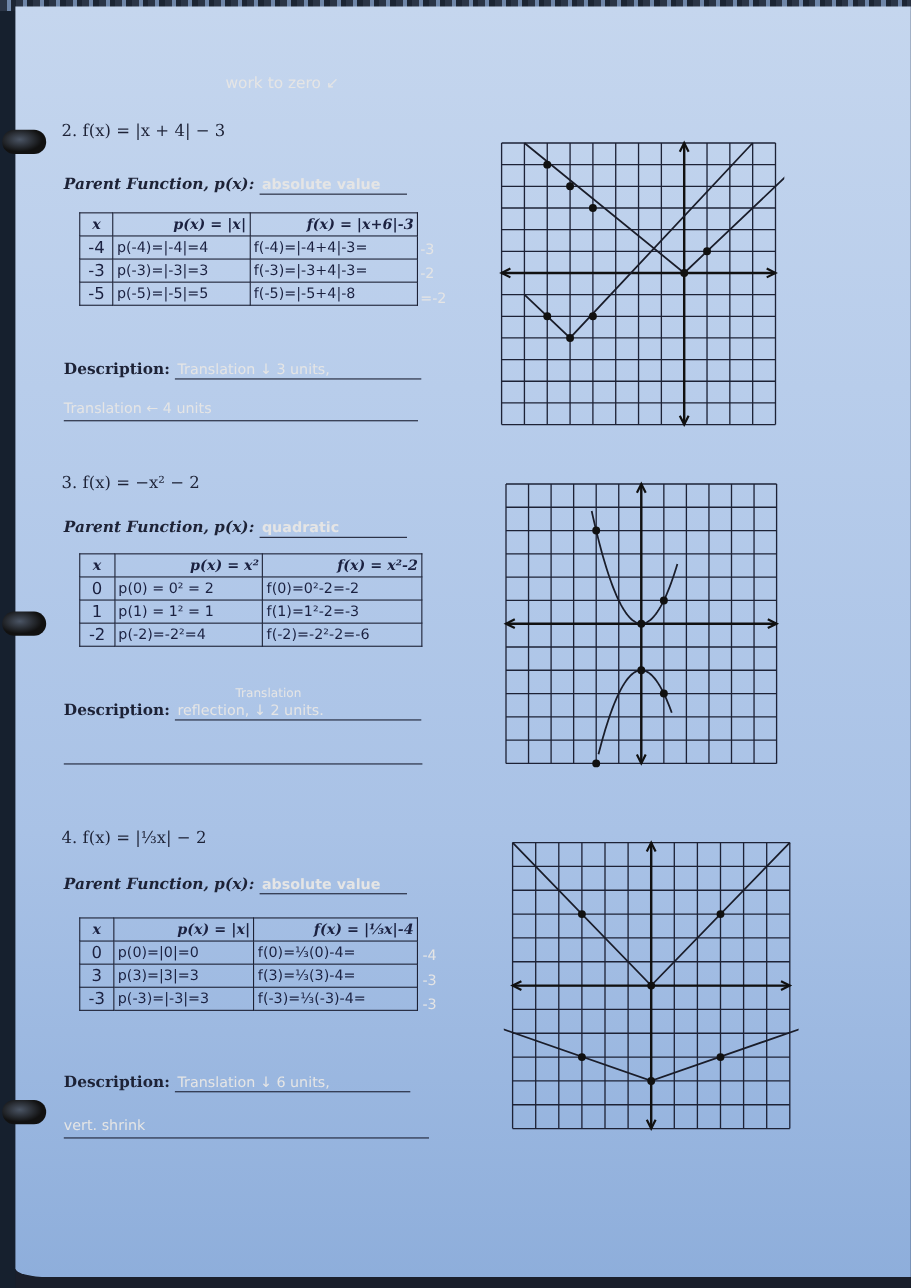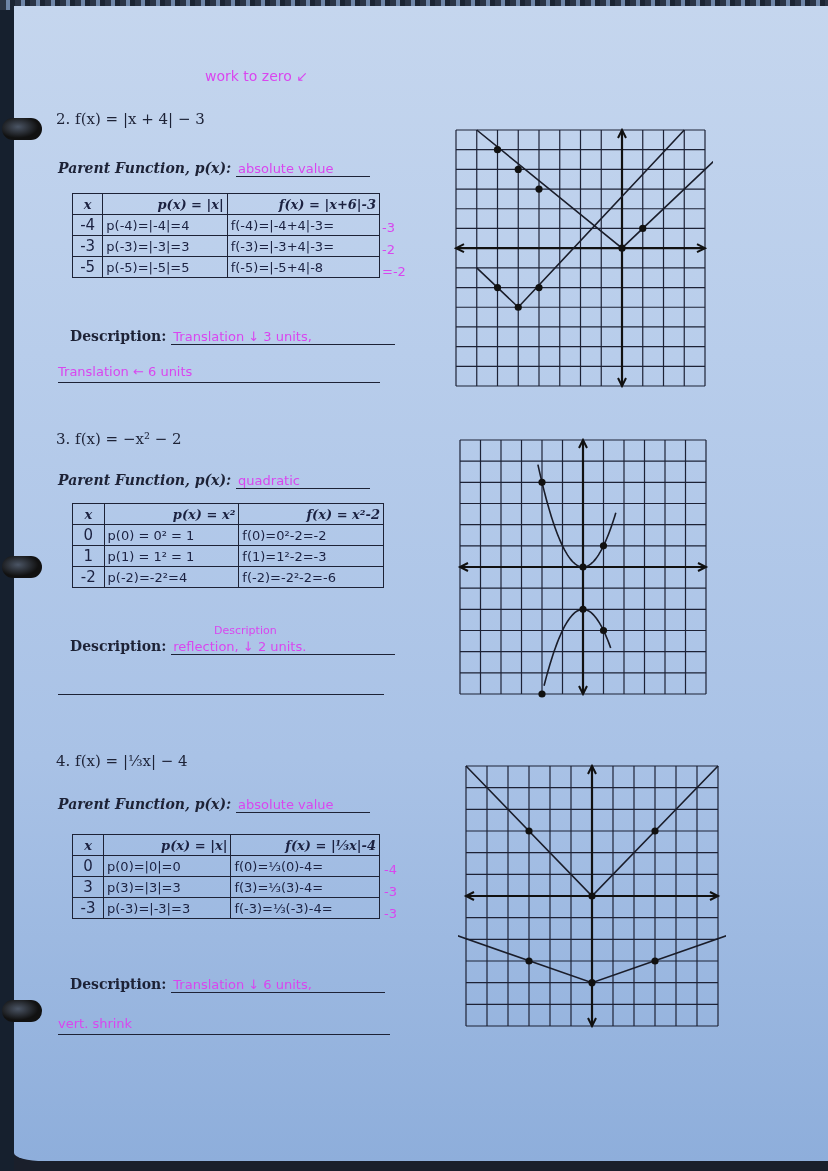--- a/index.html
+++ b/index.html
@@ -15,41 +15,41 @@
   }
   .topstrip {
     position:absolute; left:0; top:0; width:828px; height:10px;
     background:repeating-linear-gradient(90deg,#2b3546 0 6px,#6f86a8 6px 10px,#1c2533 10px 15px);
   }
   .leftbar { position:absolute; left:0; top:0; width:14px; height:1171px; background:#16202e; }
   .ring {
     position:absolute; width:40px; height:22px; border-radius:12px;
     background:radial-gradient(ellipse at 40% 40%,#4b5565 0%,#111 60%);
   }
-  .hw { font-family:"DejaVu Sans", sans-serif; color:#d946ef; }
+  .hw { font-family:"DejaVu Sans", sans-serif; color:#e5e5e5; }
   .problem-title { position:absolute; font-size:15px; color:#1d2236; }
   .parent { position:absolute; font-size:14px; color:#1d2236; font-weight:bold; }
   .parent .lbl { font-weight:bold;font-style:italic; }
   .parent .ans {
-    display:inline-block; font-weight:normal; font-size:13px;
+    display:inline-block; font-weight:bold; font-size:13px;
     border-bottom:1.5px solid #1d2236; min-width:130px; padding:0 2px;
   }
   .note { position:absolute; font-size:12px; }
   table.vals {
     position:absolute; border-collapse:collapse; font-size:13px;
     color:#1b2140;
   }
   table.vals td, table.vals th {
     border:1.5px solid #1d2236; height:20px; padding:0 3px; white-space:nowrap;
   }
   table.vals th { font-family:"DejaVu Serif", serif; font-style:italic; font-weight:bold; font-size:13px; text-align:right; }
   table.vals th.x { text-align:center; }
   table.vals td.xv { text-align:center; font-size:15px; }
   .side { position:absolute; font-size:13px; }
-  .desc { position:absolute; font-size:14px; font-weight:bold; color:#1d2236;margin-left:12px; }
+  .desc { position:absolute; font-size:14px; font-weight:bold; color:#1d2236; }
   .desc .ans {
     display:inline-block; font-weight:normal; font-size:13px;
     border-bottom:1.5px solid #1d2236; min-width:150px; padding:0 2px;
   }
   .line2 {
     position:absolute; font-size:13px; border-bottom:1.5px solid #1d2236; height:18px;
   }
   .graph { position:absolute; }
 </style>
 </head>
@@ -97,64 +97,64 @@
       </tr>
 </tbody>
   </table>
 <div class="side hw" style="left:382px;top:220px">-3</div>
 <div class="side hw" style="left:382px;top:242px">-2</div>
 <div class="side hw" style="left:382px;top:264px">=-2</div>
 <div class="desc" style="left:58px;top:328px">
   <span>Description:</span>
   <span class="ans hw" style="min-width:220px">Translation ↓ 3 units,</span>
 </div>
-<div class="line2 hw" style="left:58px;top:364px;width:322px">Translation ← 6 units</div>
+<div class="line2 hw" style="left:58px;top:364px;width:322px">Translation ← 4 units</div>
 
 <div class="problem-title" style="left:56px;top:430px">
   <span>3.</span>
   <span>f(x) = −x² − 2</span>
 </div>
 <div class="parent" style="left:58px;top:472px">
   <span class="lbl">Parent Function, p(x):</span>
   <span class="ans hw">quadratic</span>
 </div>
 <table class="vals hw" style="left:72px;top:503px;width:312px">
   <tbody>
       <tr>
     <th class="x">x</th>
     <th>p(x) = x²</th>
     <th>f(x) = x²-2</th>
   </tr>
   <tr>
         <td class="xv">0</td>
-        <td>p(0) = 0² = 1</td>
+        <td>p(0) = 0² = 2</td>
         <td>f(0)=0²-2=-2</td>
       </tr>
   <tr>
         <td class="xv">1</td>
         <td>p(1) = 1² = 1</td>
         <td>f(1)=1²-2=-3</td>
       </tr>
   <tr>
         <td class="xv">-2</td>
         <td>p(-2)=-2²=4</td>
         <td>f(-2)=-2²-2=-6</td>
       </tr>
 </tbody>
   </table>
-<div class="note hw" style="left:214px;top:624px;font-size:11px">Description</div>
+<div class="note hw" style="left:214px;top:624px;font-size:11px">Translation</div>
 <div class="desc" style="left:58px;top:638px">
   <span>Description:</span>
   <span class="ans hw" style="min-width:220px">reflection, ↓ 2 units.</span>
 </div>
 <div class="line2 hw" style="left:58px;top:676px;width:326px"></div>
 
 <div class="problem-title" style="left:56px;top:752px">
   <span>4.</span>
-  <span>f(x) = |⅓x| − 4</span>
+  <span>f(x) = |⅓x| − 2</span>
 </div>
 <div class="parent" style="left:58px;top:796px">
   <span class="lbl">Parent Function, p(x):</span>
   <span class="ans hw">absolute value</span>
 </div>
 <table class="vals hw" style="left:72px;top:834px;width:308px">
   <tbody>
       <tr>
     <th class="x">x</th>
     <th>p(x) = |x|</th>

